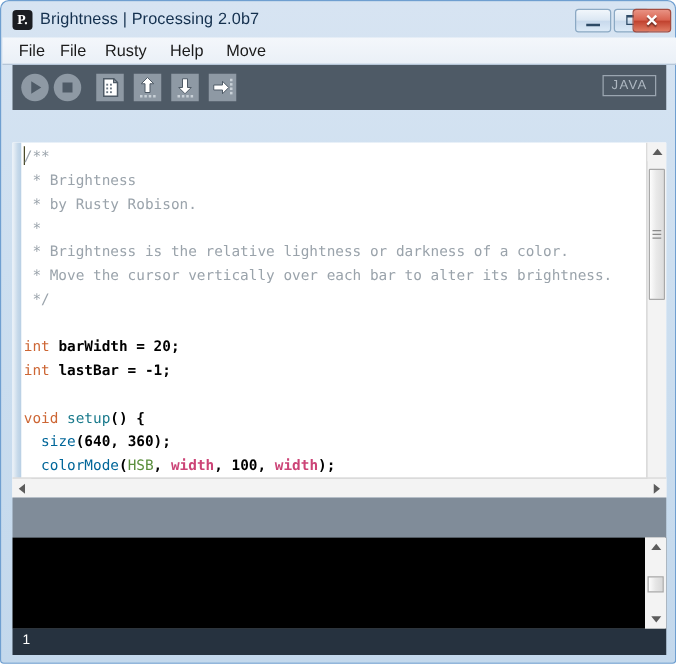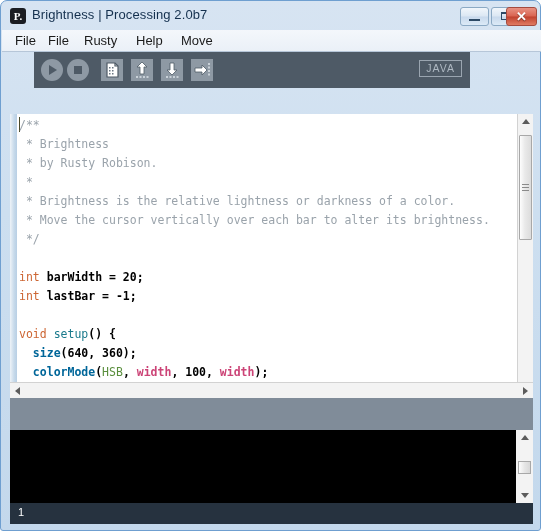--- a/index.html
+++ b/index.html
@@ -116,24 +116,23 @@
     font-size: 13px;
     color: #1b1b1b;
     padding: 0 5px;
     white-space: nowrap;
   }
 
   
   #toolbar {
     position: absolute;
     left: 9px; top: 51px;
-    width: 436px; height: 36px;
+    width: 523px; height: 36px;
     background: #4e5a66;
     box-sizing: border-box;
-    margin-left: 24px;
   }
   .tb-round {
     position: absolute;
     top: 7px;
     width: 22px; height: 22px;
     border-radius: 50%;
     background: #8e99a4;
   }
   #tb-run { left: 7px; }
   #tb-stop { left: 33px; }
@@ -230,21 +229,21 @@
     color: #000000;
   }
   #caret {
     position: absolute;
     left: 9px; top: 3px;
     width: 1px; height: 15px;
     background: #4a4a2a;
   }
   .cmt { color: #9aa3ab; }
   .kw  { color: #cd6634; }
-  .fn  { color: #006699; font-weight: bold; }
+  .fn  { color: #006699; }
   .fn2 { color: #1a7a8c; margin-top: 28px; }
   .cst { color: #5b8f3e; }
   .var { color: #cc4477; font-weight: bold; }
   .pln { color: #000000; font-weight: bold; }
 
   
   #ed-vscroll {
     position: absolute;
     right: 0; top: 0;
     width: 16px; height: 284px;

